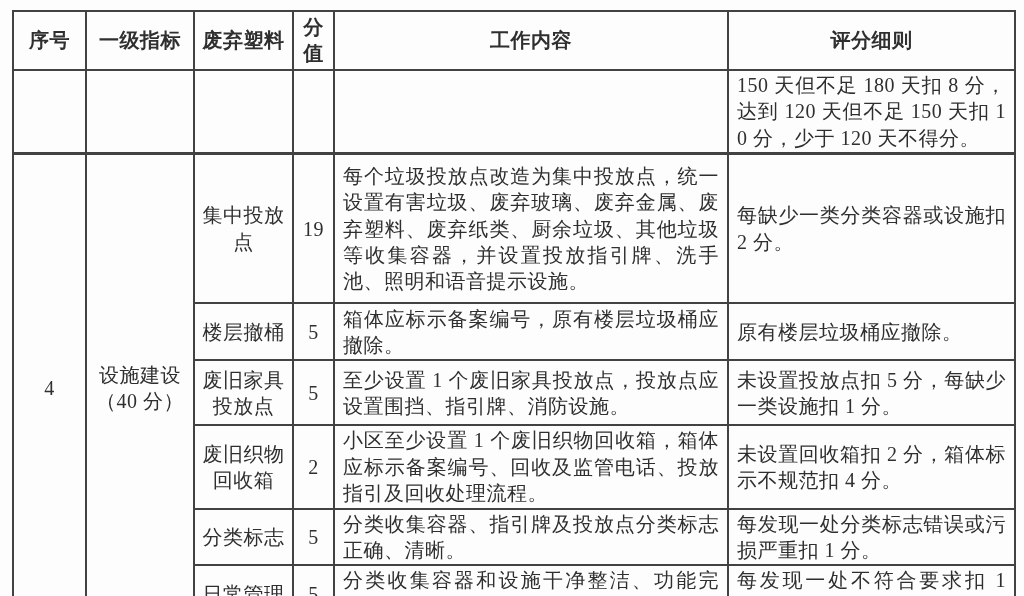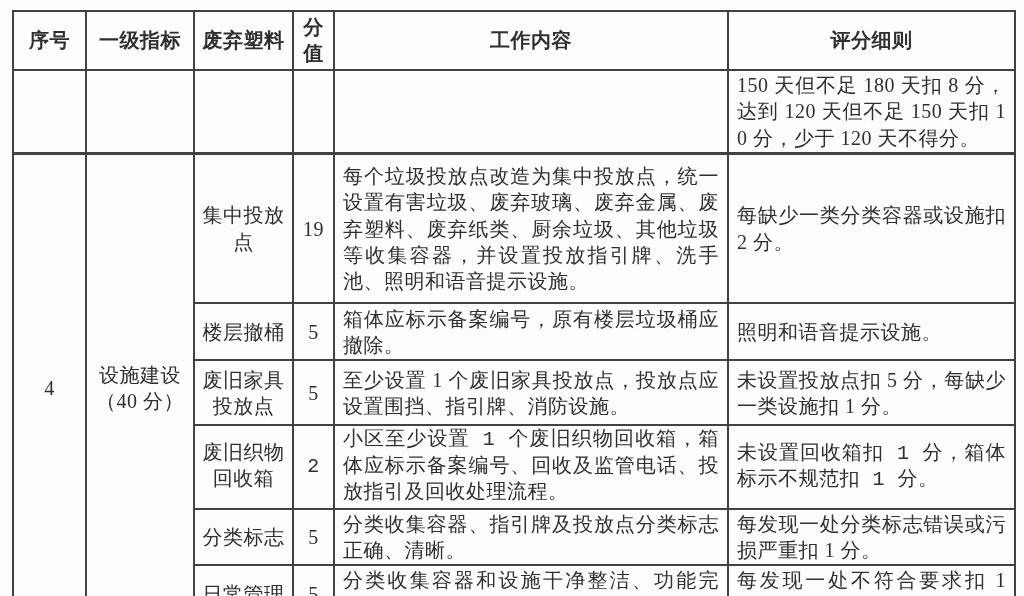--- a/index.html
+++ b/index.html
@@ -50,21 +50,21 @@
   }
   td.pre {
     white-space: pre-line;
   }
   tr.r-head  { height: 56px; }
   tr.r-cont  { height: 80px; }
   tr.r-cont > td { border-bottom-width: 3px; }
   tr.r-big   { height: 150px; }
   tr.r-ceng  { height: 57px; font-family: Liberation Serif, serif; }
   tr.r-jiaju { height: 65px; }
-  tr.r-zhiwu { height: 80px; font-family: Liberation Mono, monospace; }
+  tr.r-zhiwu { height: 80px; }
   tr.r-biaozhi { height: 53px; font-family: Liberation Serif, serif; }
   tr.r-guanli  { height: 36px; }
 </style>
 </head>
 <body>
 
 <div class="page">
   <table class="score-table">
     <colgroup>
       <col style="width:73px">
@@ -101,35 +101,35 @@
         <td class="c">集中投放点</td>
         <td class="c">19</td>
         <td class="j">每个垃圾投放点改造为集中投放点，统一设置有害垃圾、废弃玻璃、废弃金属、废弃塑料、废弃纸类、厨余垃圾、其他垃圾等收集容器，并设置投放指引牌、洗手池、照明和语音提示设施。</td>
         <td class="j">每缺少一类分类容器或设施扣 2 分。</td>
       </tr>
 
       <tr class="r-ceng">
         <td class="c">楼层撤桶</td>
         <td class="c">5</td>
         <td class="j">箱体应标示备案编号，原有楼层垃圾桶应撤除。</td>
-        <td class="j">照明和语音提示设施。</td>
+        <td class="j">原有楼层垃圾桶应撤除。</td>
       </tr>
 
       <tr class="r-jiaju">
         <td class="c">废旧家具投放点</td>
         <td class="c">5</td>
         <td class="j">至少设置 1 个废旧家具投放点，投放点应设置围挡、指引牌、消防设施。</td>
         <td class="j">未设置投放点扣 5 分，每缺少一类设施扣 1 分。</td>
       </tr>
 
       <tr class="r-zhiwu">
         <td class="c">废旧织物回收箱</td>
         <td class="c">2</td>
         <td class="j">小区至少设置 1 个废旧织物回收箱，箱体应标示备案编号、回收及监管电话、投放指引及回收处理流程。</td>
-        <td class="j">未设置回收箱扣 1 分，箱体标示不规范扣 1 分。</td>
+        <td class="j">未设置回收箱扣 2 分，箱体标示不规范扣 4 分。</td>
       </tr>
 
       <tr class="r-biaozhi">
         <td class="c">分类标志</td>
         <td class="c">5</td>
         <td class="j">分类收集容器、指引牌及投放点分类标志正确、清晰。</td>
         <td class="j">每发现一处分类标志错误或污损严重扣 1 分。</td>
       </tr>
 
       <tr class="r-guanli">

